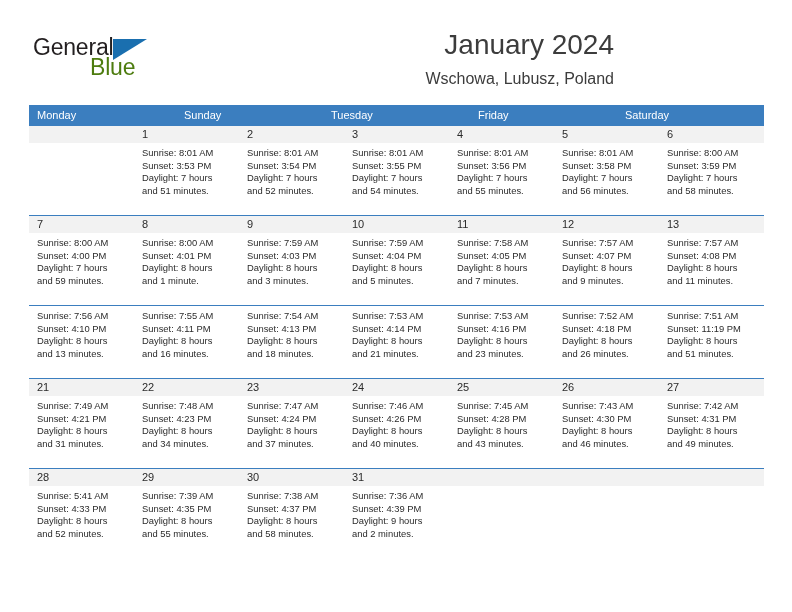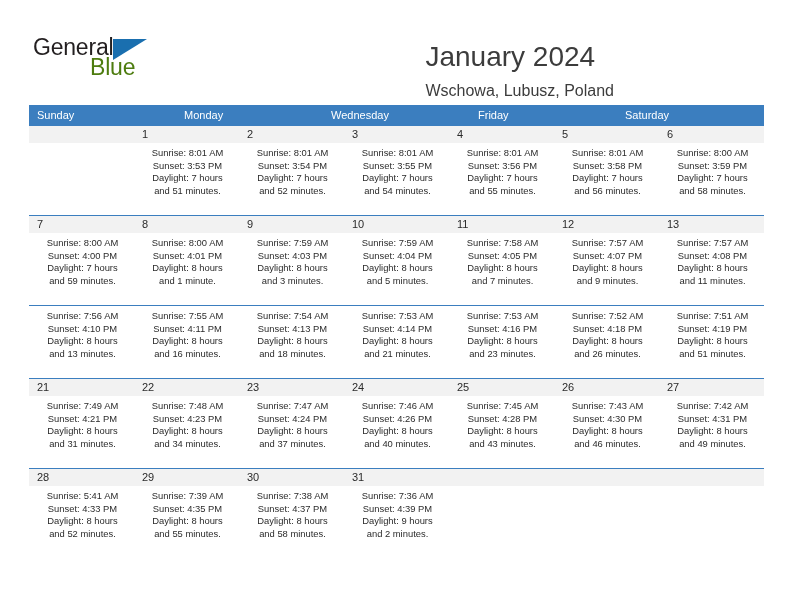--- a/index.html
+++ b/index.html
@@ -61,21 +61,21 @@
     width: 0;
     height: 0;
     border-left: 34px solid #1a6faf;
     border-bottom: 21px solid transparent;
   }
 
   .title-block {
     position: absolute;
     right: 38px;
     top: 28px;
-    margin-top: 12px;
+    text-align: right;
   }
   .cal-title {
     font-size: 28px;
     color: #3c3c3c;
     line-height: 34px;
     white-space: nowrap;
   }
   .cal-subtitle {
     margin-top: 8px;
     font-size: 16px;
@@ -128,21 +128,20 @@
     box-sizing: border-box;
     padding-left: 8px;
     font-size: 11px;
     line-height: 17px;
     color: #2b2b2b;
   }
   .body-cell {
     flex: 1 1 0;
     box-sizing: border-box;
     padding: 4px 6px 0 8px;
-    text-align: center;
   }
   .body-cell .line {
     font-size: 9.4px;
     line-height: 12.6px;
     color: #2b2b2b;
     white-space: nowrap;
   }
 </style>
 </head>
 <body>
@@ -159,23 +158,23 @@
 
     <div class="title-block">
       <div class="cal-title">January 2024</div>
       <div class="cal-subtitle">Wschowa, Lubusz, Poland</div>
     </div>
 
   </div>
 
   <div class="calendar">
     <div class="weekday-row">
+      <div class="weekday-cell">Monday</div>
       <div class="weekday-cell">Sunday</div>
-      <div class="weekday-cell">Monday</div>
-      <div class="weekday-cell">Wednesday</div>
+      <div class="weekday-cell">Tuesday</div>
       <div class="weekday-cell">Friday</div>
       <div class="weekday-cell">Saturday</div>
     </div>
 
     <div class="week">
       <div class="week-numbers">
         <div class="num-cell"></div>
         <div class="num-cell">1</div>
         <div class="num-cell">2</div>
         <div class="num-cell">3</div>
@@ -318,21 +317,21 @@
           <div class="line">and 23 minutes.</div>
         </div>
         <div class="body-cell">
           <div class="line">Sunrise: 7:52 AM</div>
           <div class="line">Sunset: 4:18 PM</div>
           <div class="line">Daylight: 8 hours</div>
           <div class="line">and 26 minutes.</div>
         </div>
         <div class="body-cell">
           <div class="line">Sunrise: 7:51 AM</div>
-          <div class="line">Sunset: 4:19 PM</div>
+          <div class="line">Sunset: 11:19 PM</div>
           <div class="line">Daylight: 8 hours</div>
           <div class="line">and 51 minutes.</div>
         </div>
       </div>
     </div>
 
     <div class="week">
       <div class="week-numbers">
         <div class="num-cell">21</div>
         <div class="num-cell">22</div>

